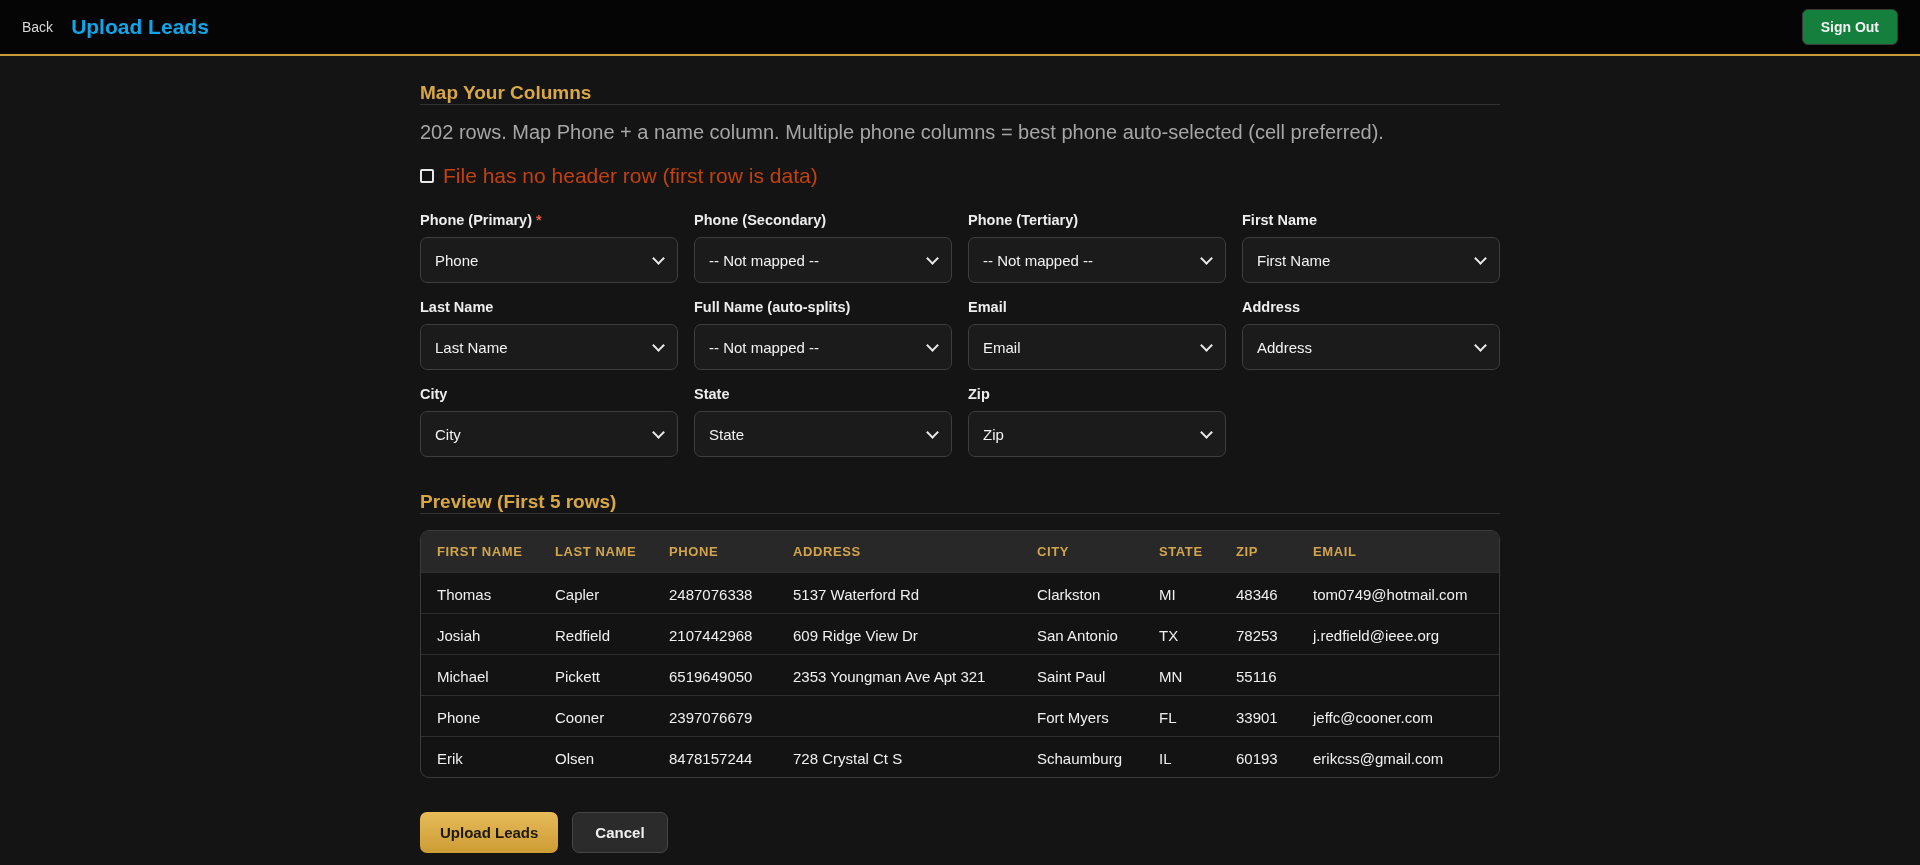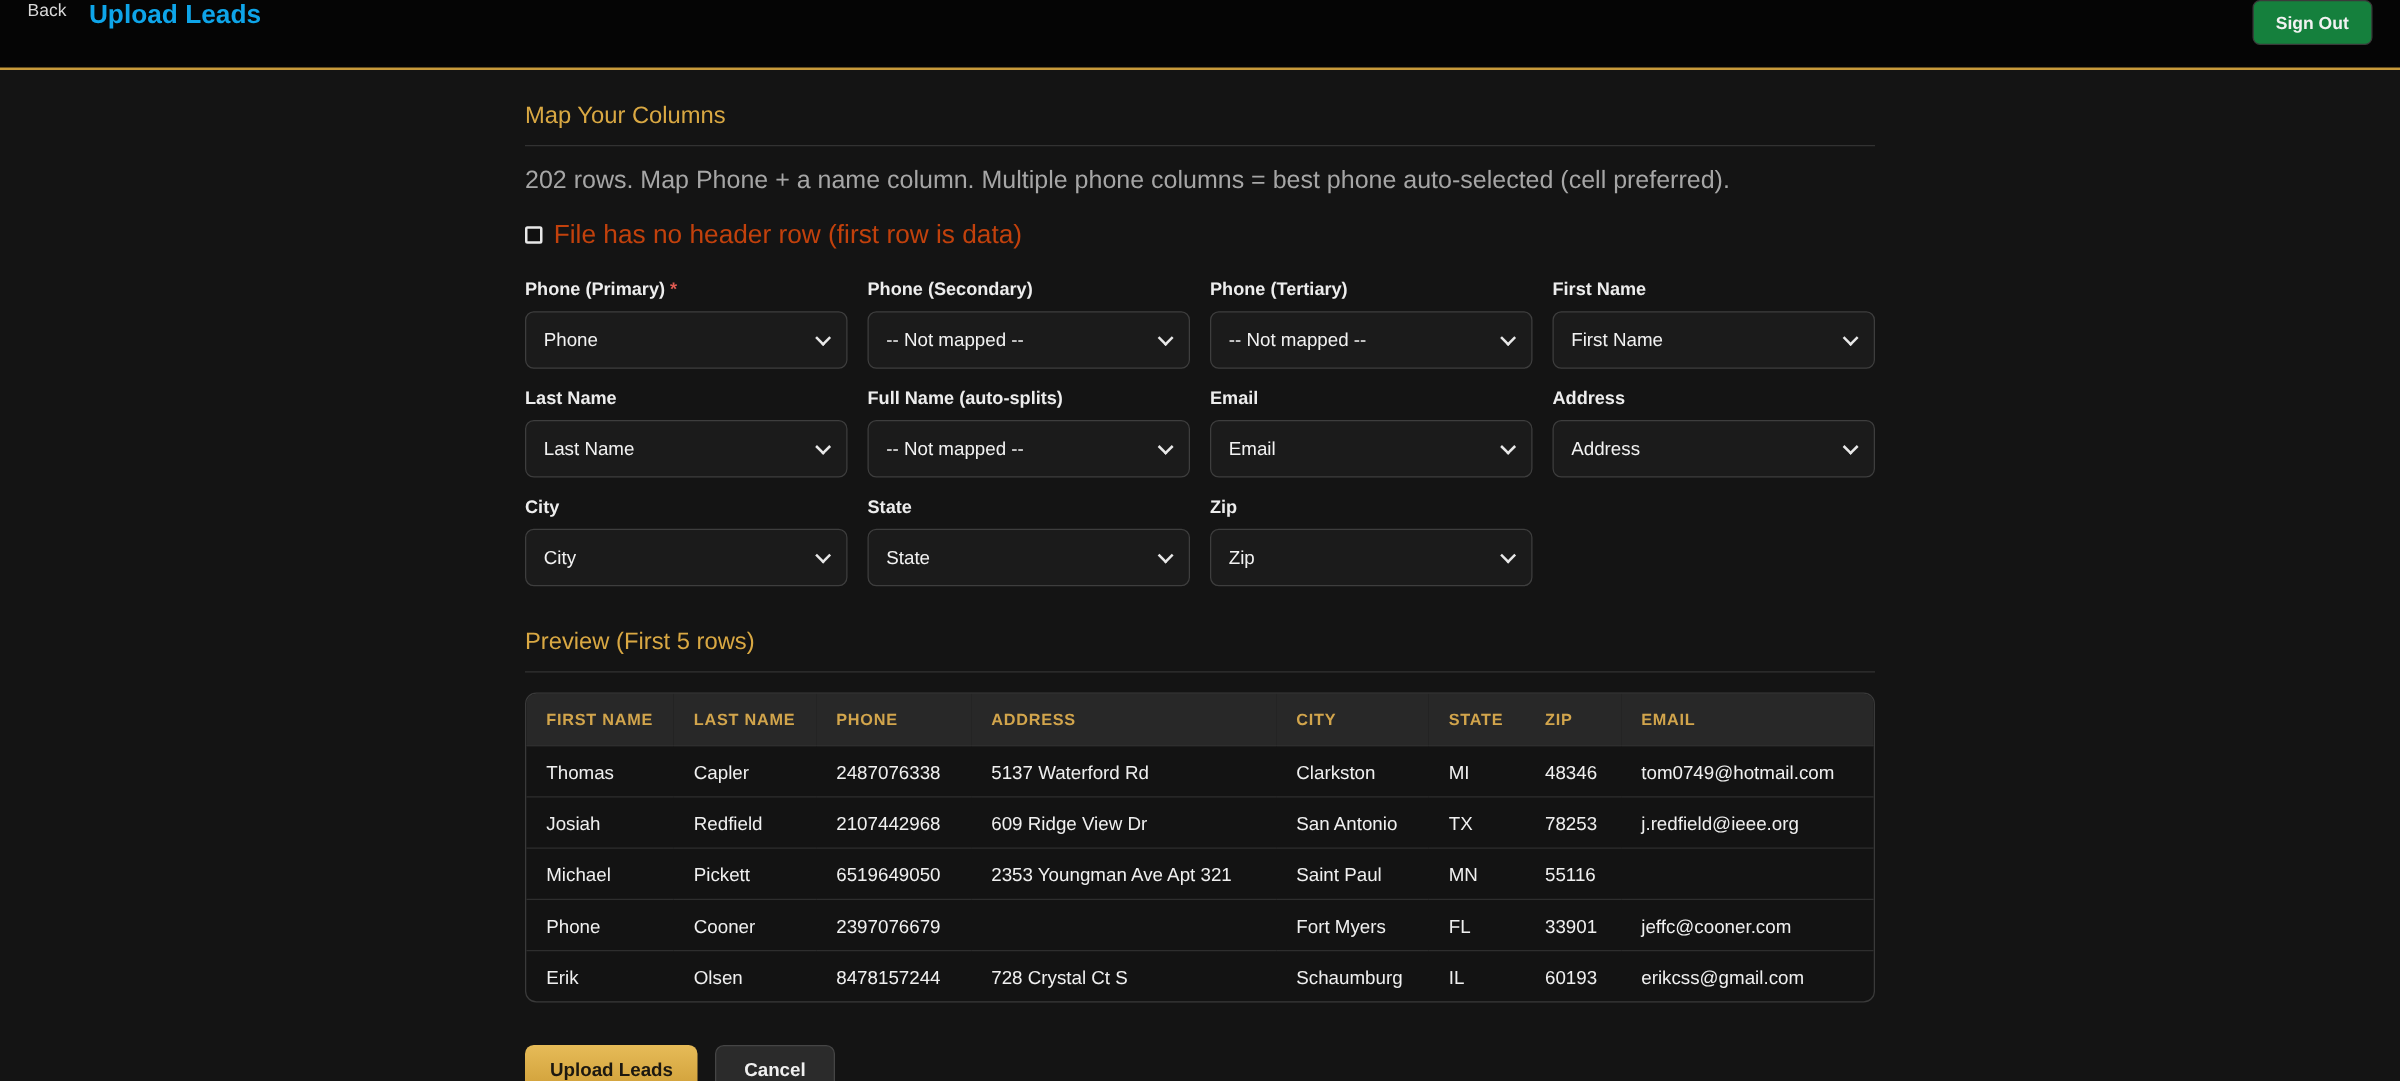--- a/index.html
+++ b/index.html
@@ -10,21 +10,21 @@
     color: #eaeaea;
     overflow: hidden;
   }
 
   
   .topbar {
     height: 56px;
     background: #050505;
     border-bottom: 2px solid #c79a3b;
     display: flex;
-    align-items: flex-start;
+    align-items: center;
     padding: 0 22px;
   }
   .back-link {
     color: #d8d8d8;
     font-size: 14px;
     margin-right: 18px;
     cursor: pointer;
   }
   .app-title {
     color: #0ea5e9;
@@ -48,22 +48,22 @@
   .main {
     background: #141414;
     min-height: 801px;
     padding: 26px 0 40px 0;
   }
   .container { width: 1080px; margin: 0 auto; }
 
   .section-heading {
     color: #d9a843;
     font-size: 19px;
-    font-weight: 400;
-    padding-bottom: 12px;
+    font-weight: 700;
+    padding-bottom: 0;
     border-bottom: 1px solid #323232;
     margin-bottom: 16px;
   }
   .subtext {
     color: #a6a6a6;
     font-size: 20px;
     margin-bottom: 20px;
   }
 
   .checkbox-row {

